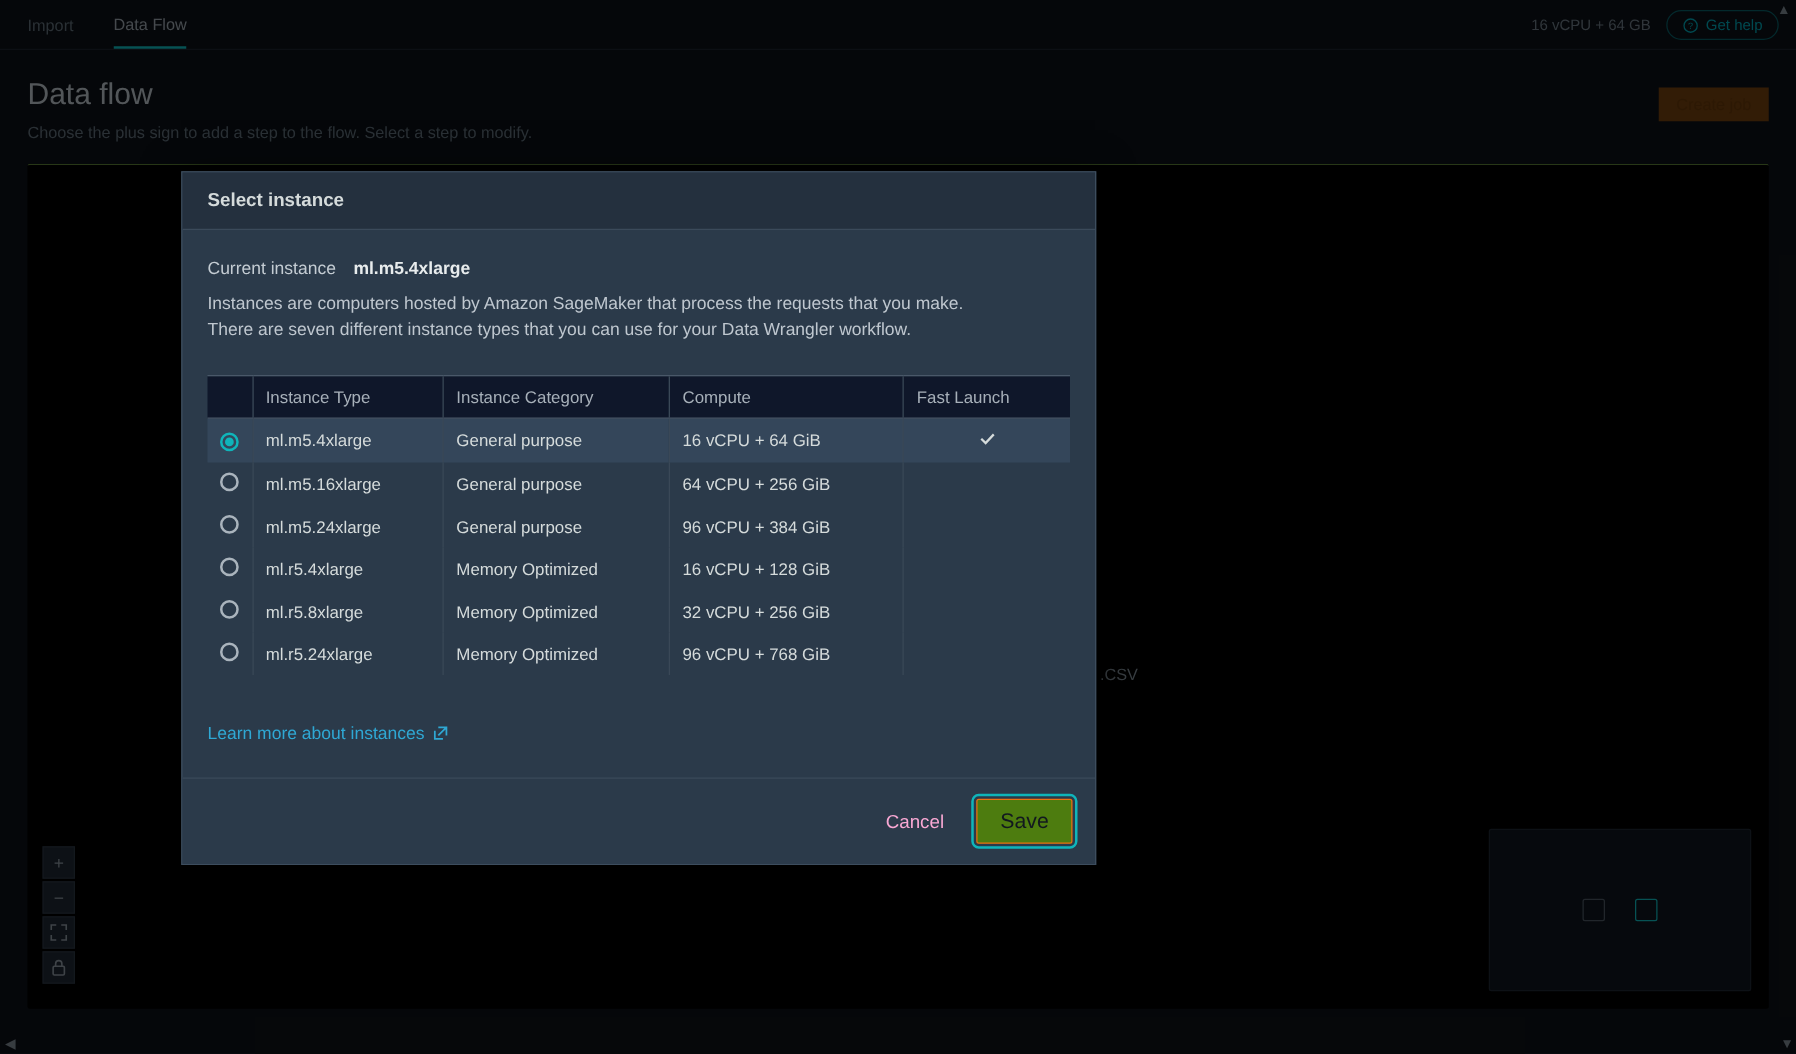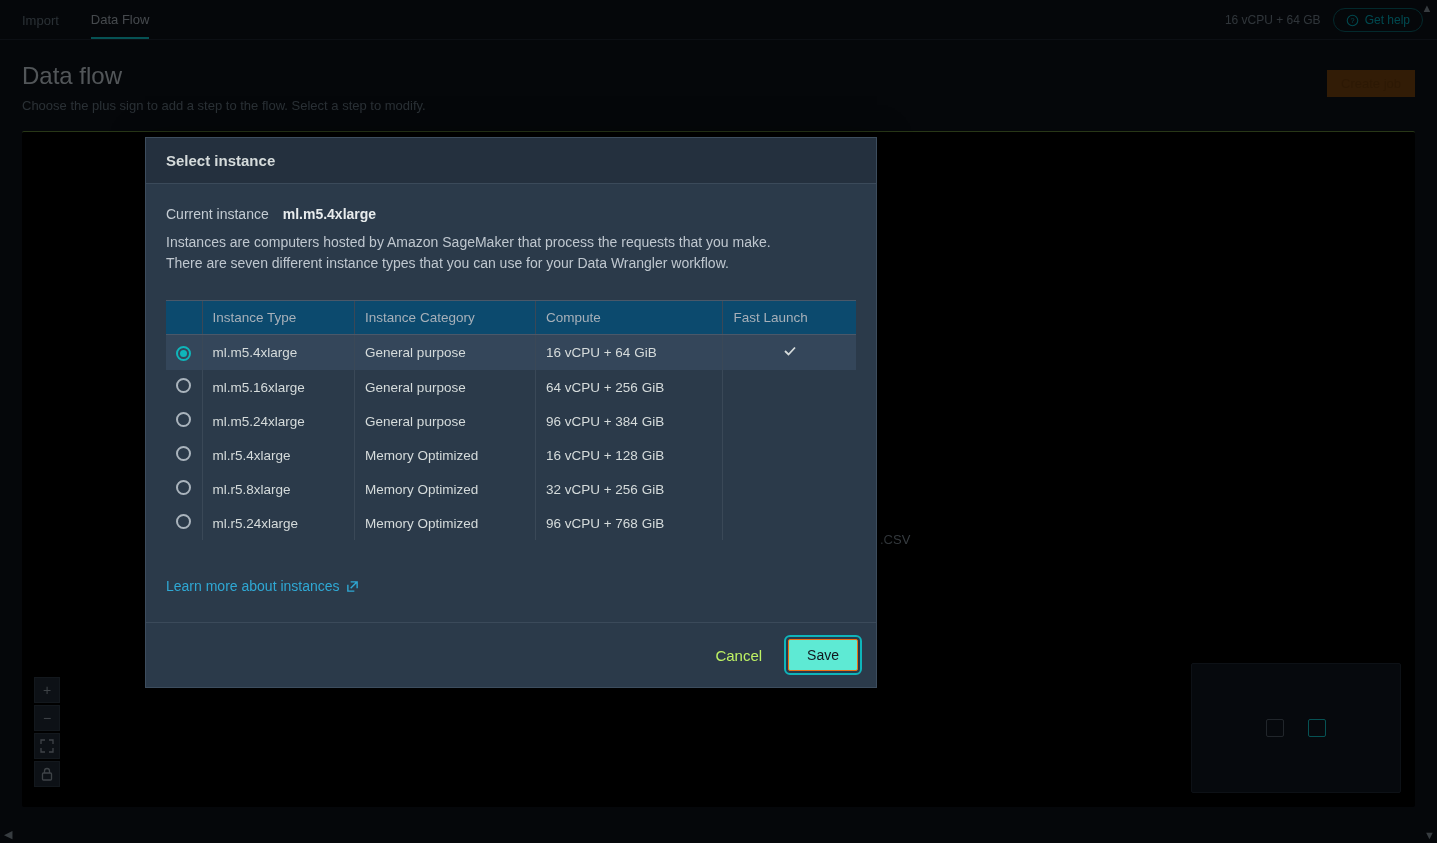--- a/index.html
+++ b/index.html
@@ -151,21 +151,21 @@
   .inst-table {
     margin-top: 26px; width: 100%;
     border-collapse: collapse;
     font-size: 13.5px;
   }
   .inst-table th {
     text-align:left; font-weight:400; color:#a7b0b9;
     padding: 9px 10px;
     border-top: 1px solid #4a5869;
     border-bottom: 1px solid #4a5869;
-    background: #0c4a6e;
+    background: #0f172a;
   }
   .inst-table th + th, .inst-table td + td { border-left: 1px solid #3a4857; }
   .inst-table th:first-child { width: 36px; }
   .inst-table td {
     padding: 8px 10px; color:#d5dbdb;
   }
   .inst-table tbody tr { cursor:pointer; }
   .inst-table tbody tr.selected { background:#34465a; }
   .radio {
     width:15px;height:15px;border:2px solid #aab4bd;border-radius:50%;
@@ -185,29 +185,29 @@
   }
   .learn-more svg { width:13px;height:13px; }
   
   .modal-footer {
     border-top: 1px solid #3b4a5a;
     background:#2b3a4a;
     padding: 16px 18px;
     display:flex; justify-content:flex-end; gap:18px; align-items:center;
   }
   .btn-cancel {
-    background:transparent; border:none; color:#bef264;
+    background:transparent; border:none; color:#f9a8d4;
     font-size:15px; cursor:pointer; padding:6px 8px;
   }
   .btn-save {
-    background:#5eead4; color:#12181f;
+    background:#4d7c0f; color:#12181f;
     border:1px solid #ec7211;
     outline: 2px solid #0fb5ba; outline-offset: 2px;
     border-radius:2px;
-    padding: 7px 18px; font-size:14px; cursor:pointer;
+    padding: 7px 18px; font-size:17px; cursor:pointer;
   }
   
   .scroll-bottom-left { position:absolute; left:4px; bottom:2px; color:#7a858f; font-size:11px; }
   .scroll-bottom-right { position:absolute; right:2px; bottom:2px; color:#7a858f; font-size:11px; }
 </style>
 </head>
 <body>
 
 <div class="top-tabs">
   <div class="tab">Import</div>

